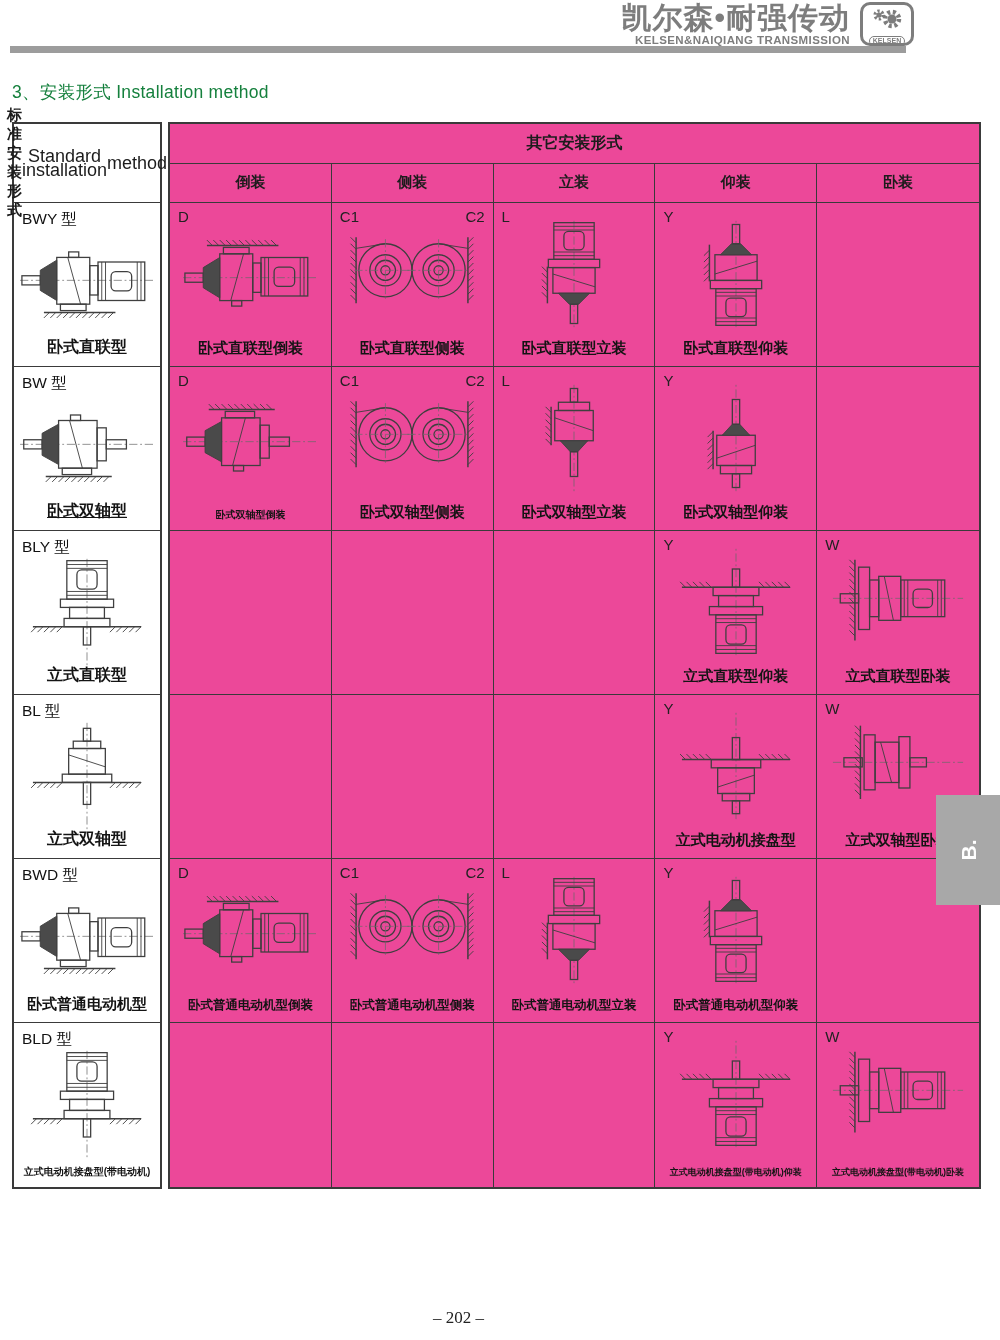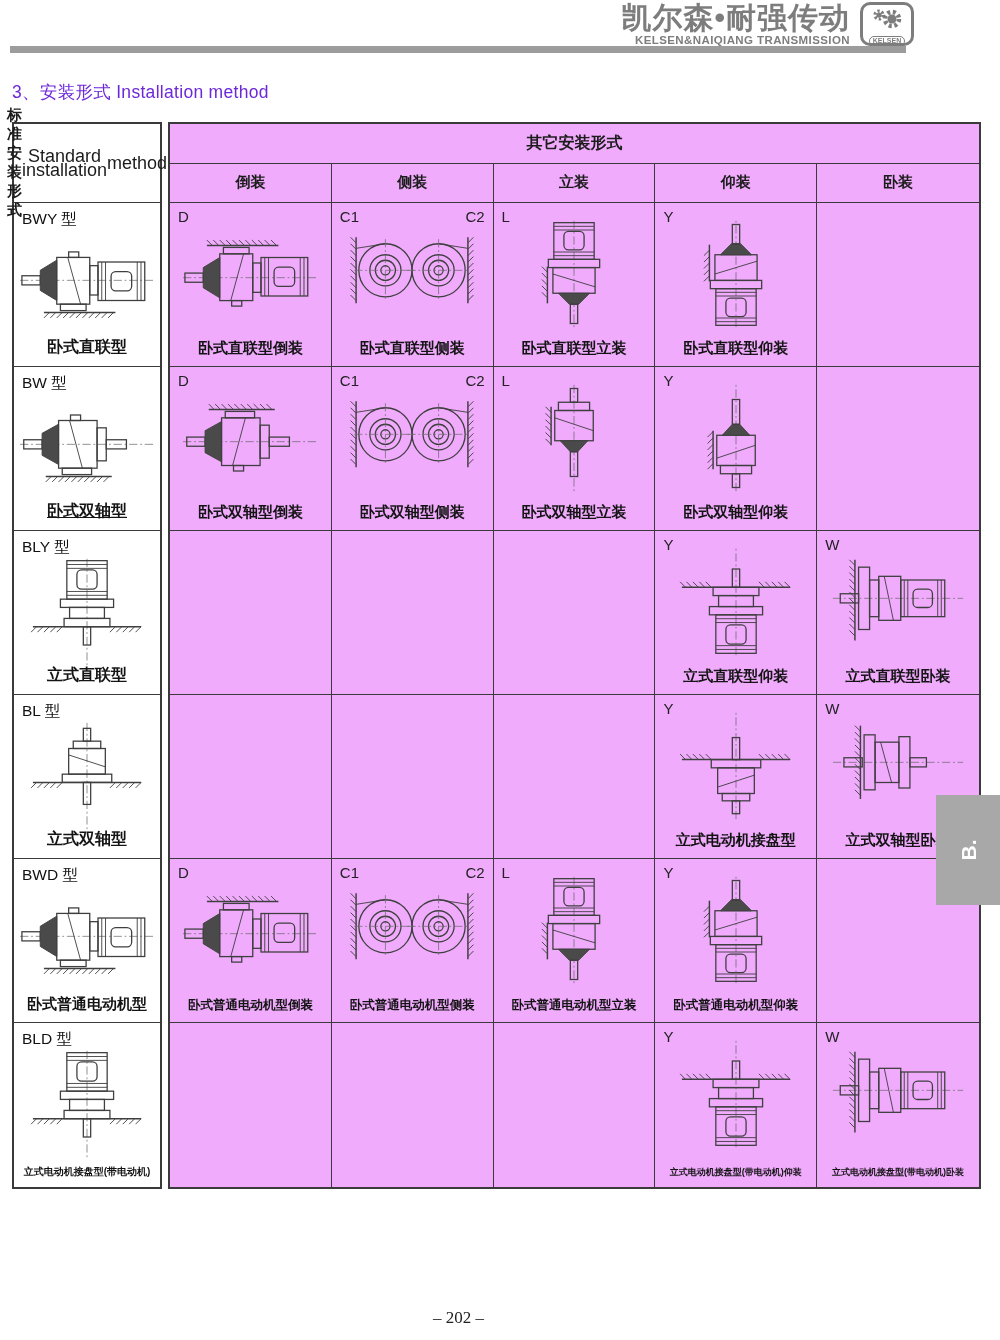--- a/index.html
+++ b/index.html
@@ -12,32 +12,32 @@
   .brand-cn{font-size:30px;font-weight:700;letter-spacing:1px;line-height:32px;}
   .brand-en{font-size:11.5px;font-weight:700;letter-spacing:.4px;line-height:13px;}
   .logo-badge{width:54px;height:44px;border:3px solid #7d7d7d;border-radius:10px;
               display:flex;flex-direction:column;align-items:center;justify-content:flex-start;box-sizing:border-box;}
   .logo-badge svg{margin-top:2px;}
   .logo-word{font-size:7px;font-weight:700;color:#7d7d7d;border:1.5px solid #7d7d7d;
              border-radius:5px;padding:0 3px;line-height:8px;margin-top:1px;}
   .gray-bar{position:absolute;left:10px;top:46px;width:896px;height:7px;background:#9c9c9c;}
 
   
-  .title{position:absolute;left:12px;top:80px;font-size:17.5px;font-weight:500;color:#6d28d9;letter-spacing:.3px;}
+  .title{position:absolute;left:12px;top:80px;font-size:17.5px;font-weight:500;color:#15803d;letter-spacing:.3px;}
 
   
   .col0box{position:absolute;left:12px;top:122px;width:150px;border:2.5px solid #3a3a3a;background:#fff;box-sizing:border-box;}
   .col0head{height:79px;border-bottom:1.5px solid #3a3a3a;box-sizing:border-box;
             display:flex;flex-direction:row;align-items:center;justify-content:center;text-align:center;}
   .col0head .cn{font-size:15px;font-weight:700;}
   .col0head .en{font-size:18px;line-height:14px;}
   .mcell{position:relative;height:164px;border-bottom:1.5px solid #3a3a3a;box-sizing:border-box;}
   .mcell:last-child{border-bottom:none;}
 
-  .mainbox{position:absolute;left:168px;top:122px;width:813px;border:2.5px solid #3a3a3a;background:#f0abfc;box-sizing:border-box;}
+  .mainbox{position:absolute;left:168px;top:122px;width:813px;border:2.5px solid #3a3a3a;background:#ec4899;box-sizing:border-box;}
   .other-head{height:39.5px;border-bottom:1.5px solid #3a3a3a;box-sizing:border-box;
               display:flex;align-items:center;justify-content:center;font-size:16px;font-weight:700;}
   .subrow{display:grid;grid-template-columns:repeat(5,1fr);height:39.5px;border-bottom:1.5px solid #3a3a3a;box-sizing:border-box;}
   .subrow>div{display:flex;align-items:center;justify-content:center;font-size:15px;font-weight:700;
               border-right:1.5px solid #3a3a3a;box-sizing:border-box;}
   .subrow>div:last-child{border-right:none;}
   .grid{display:grid;grid-template-columns:repeat(5,1fr);grid-auto-rows:164px;}
   .cell{position:relative;border-right:1.5px solid #3a3a3a;border-bottom:1.5px solid #3a3a3a;box-sizing:border-box;}
   .cell.lastcol{border-right:none;}
   .cell.lastrow{border-bottom:none;}
@@ -421,21 +421,21 @@
                 <line x1="50" y1="91" x2="44" y2="97" stroke="#3f3f3f" stroke-width="1"></line>
                 <line x1="57" y1="91" x2="51" y2="97" stroke="#3f3f3f" stroke-width="1"></line>
                 <line x1="64" y1="91" x2="58" y2="97" stroke="#3f3f3f" stroke-width="1"></line>
                 <line x1="71" y1="91" x2="65" y2="97" stroke="#3f3f3f" stroke-width="1"></line>
                 <line x1="78" y1="91" x2="72" y2="97" stroke="#3f3f3f" stroke-width="1"></line>
                 <line x1="85" y1="91" x2="79" y2="97" stroke="#3f3f3f" stroke-width="1"></line>
                 <line x1="92" y1="91" x2="86" y2="97" stroke="#3f3f3f" stroke-width="1"></line>
                 <line x1="99" y1="91" x2="93" y2="97" stroke="#3f3f3f" stroke-width="1"></line>
               </g>
             </svg></div>
-          <div class="cap" style="font-size: 15px;">卧式双轴型倒装</div>
+          <div class="cap" style="font-size: 10px;">卧式双轴型倒装</div>
         </div>
         <div class="cell">
           <div class="code">C1</div>
           <div class="code code2">C2</div>
           <div class="draw"><svg class="td" viewBox="0 0 150 120" width="138" height="110">
               <line x1="14" y1="20" x2="14" y2="92" stroke="#3f3f3f" stroke-width="1.6"></line>
               <line x1="14" y1="26" x2="8" y2="20" stroke="#3f3f3f" stroke-width="1"></line>
               <line x1="14" y1="33" x2="8" y2="27" stroke="#3f3f3f" stroke-width="1"></line>
               <line x1="14" y1="40" x2="8" y2="34" stroke="#3f3f3f" stroke-width="1"></line>
               <line x1="14" y1="47" x2="8" y2="41" stroke="#3f3f3f" stroke-width="1"></line>

